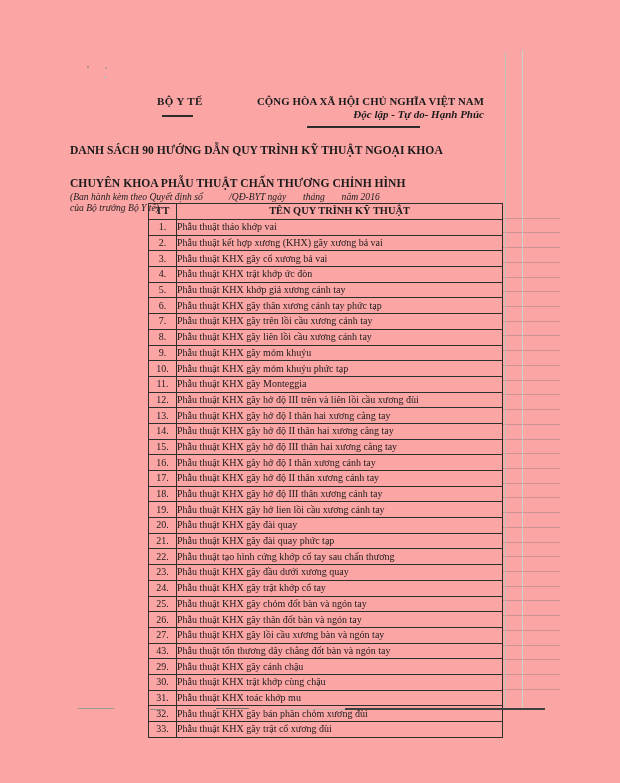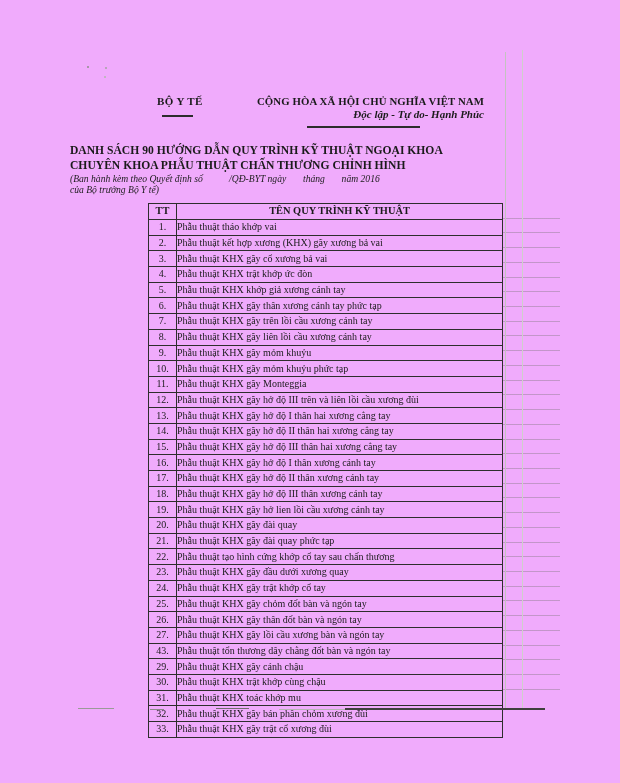--- a/index.html
+++ b/index.html
@@ -3,34 +3,34 @@
 <meta charset="utf-8">
 <style>
   html,body{margin:0;padding:0;}
   body{
     width:620px;height:783px;position:relative;overflow:hidden;
     background:#fbfbf9;
     font-family:"Liberation Serif", serif;
     color:#1b1b1b;
     -webkit-font-smoothing:antialiased;
   }
-  .page{position:absolute;inset:0;background:#f0abfc;}
+  .page{position:absolute;inset:0;background:#fca5a5;}
 
   
   .issuer{position:absolute;left:157px;top:95px;font-size:11px;font-weight:bold;letter-spacing:.4px;white-space:nowrap;}
   .issuer-underline{position:absolute;left:162px;top:115px;width:31px;height:1.5px;background:#2c2c2c;}
   .motto{position:absolute;left:248px;top:95px;width:236px;text-align:right;}
   .motto-l1{font-size:10.8px;font-weight:bold;white-space:nowrap;letter-spacing:.1px;}
   .motto-l2{font-size:11px;font-weight:bold;margin-top:1px;white-space:nowrap;font-style:italic;}
   .motto-underline{position:absolute;left:307px;top:126px;width:113px;height:1.5px;background:#2c2c2c;}
 
   
   .title-wrap{position:absolute;left:70px;top:144px;width:510px;text-align:left;}
   .title-l1{font-size:11.6px;font-weight:bold;white-space:nowrap;}
-  .title-l2{font-size:11.6px;font-weight:bold;white-space:nowrap;margin-top:2px;}
+  .title-l2{font-size:11.6px;font-weight:bold;white-space:nowrap;margin-top:20px;}
   .subtitle-l1{font-size:9.6px;font-style:italic;white-space:pre;margin-top:1px;}
   .subtitle-l2{font-size:9.6px;font-style:italic;margin-top:0px;}
 
   
   table.proc{
     position:absolute;left:148px;top:203px;width:355px;
     border-collapse:collapse;table-layout:fixed;border-radius:23px;
   }
   table.proc col.c-tt{width:28px;}
   table.proc th, table.proc td{

